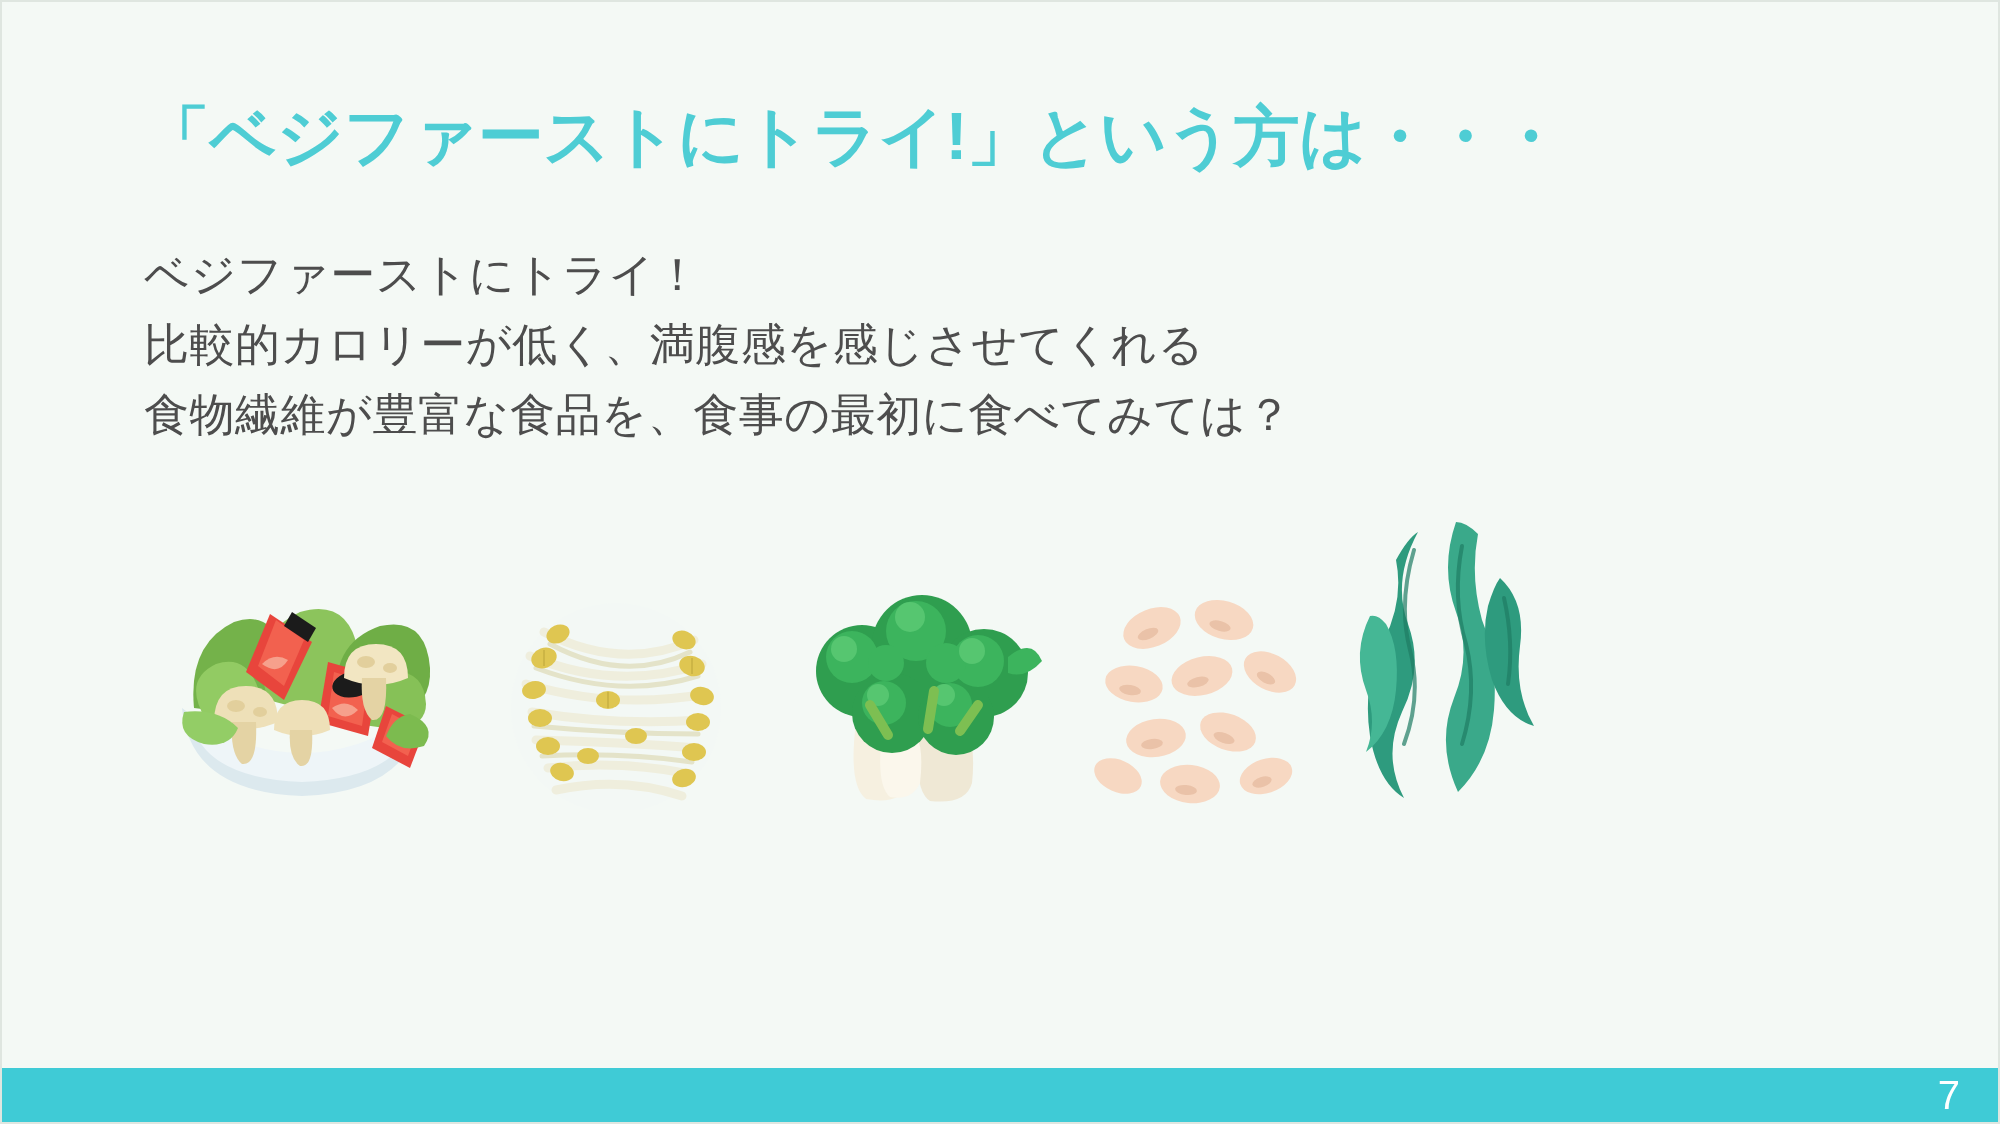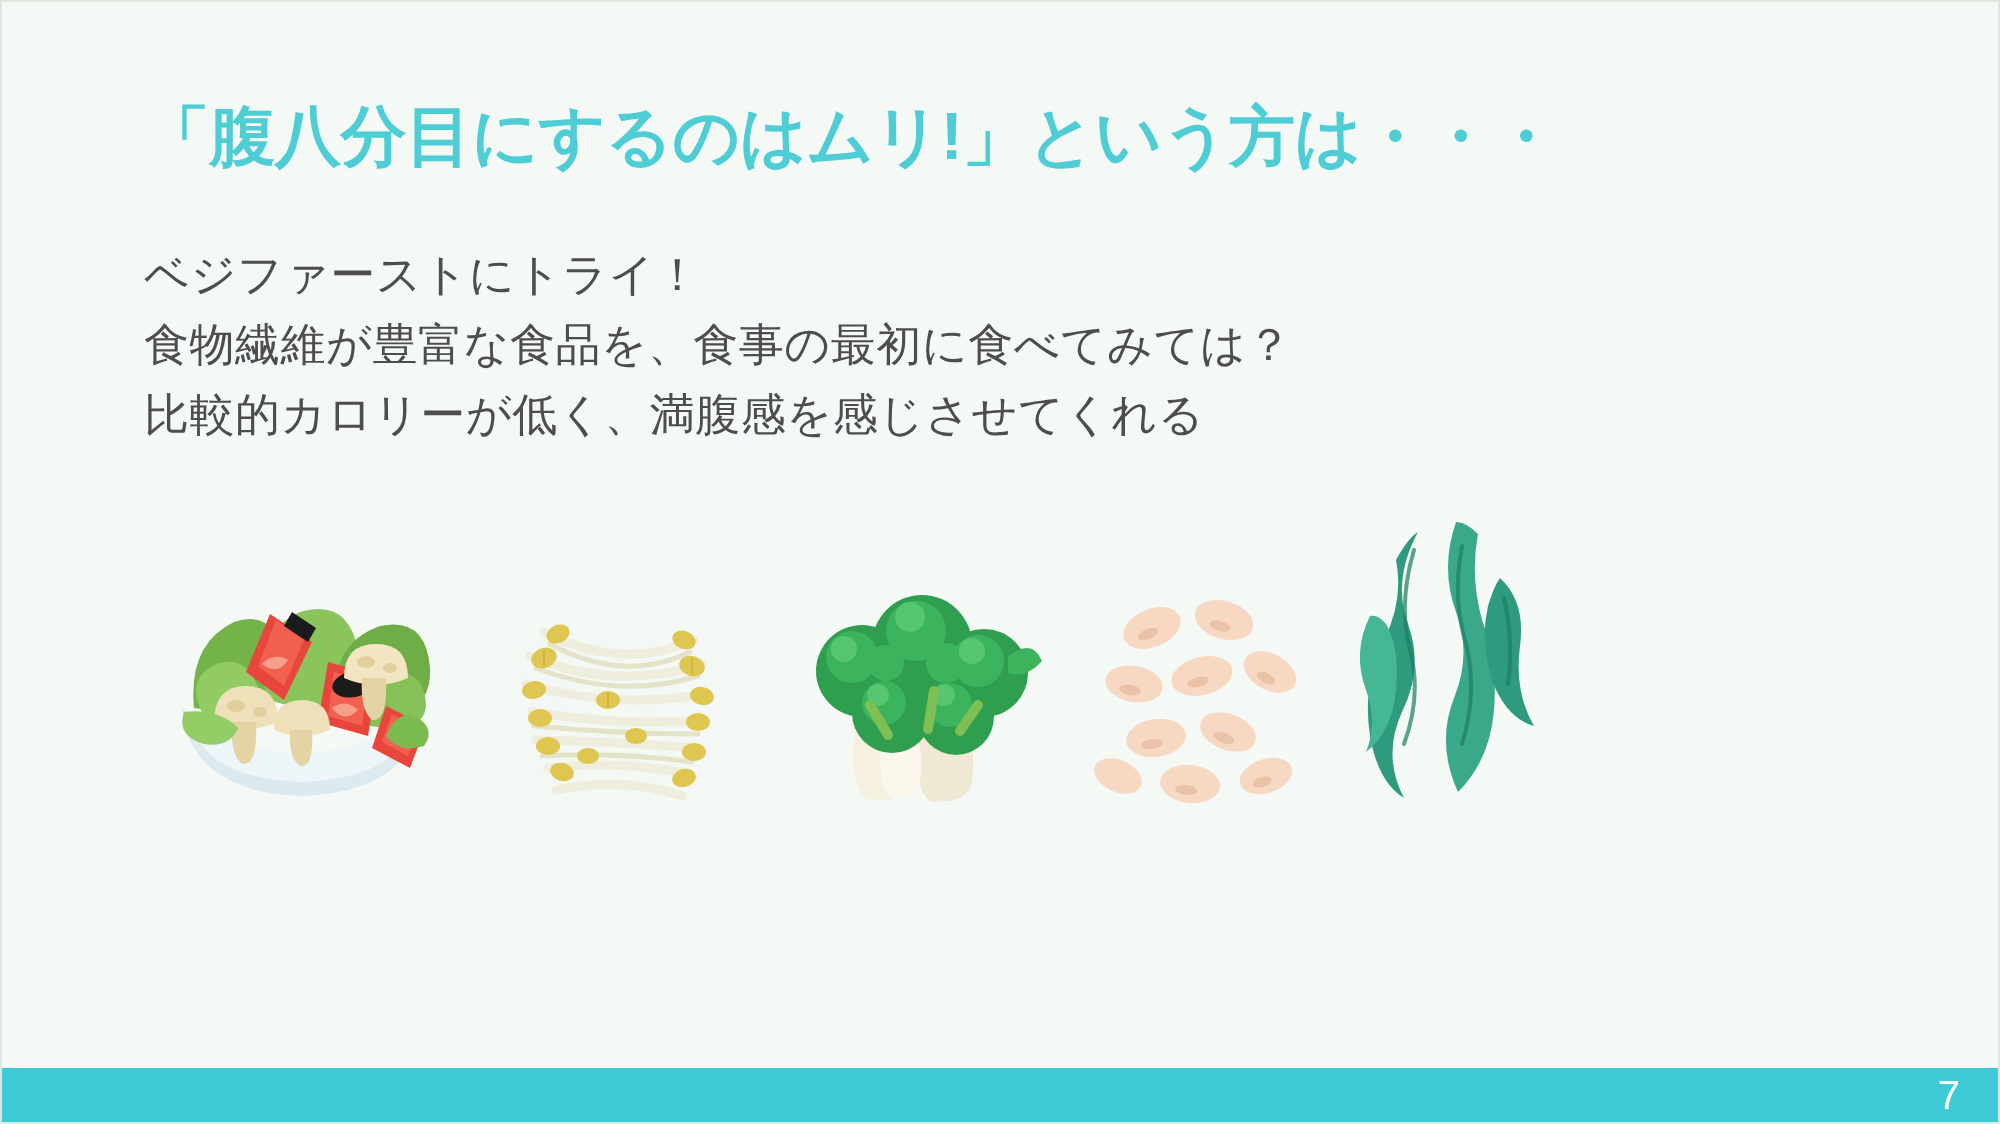--- a/index.html
+++ b/index.html
@@ -86,26 +86,26 @@
     font-weight: 400;
     color: #ffffff;
     line-height: 50px;
   }
 </style>
 </head>
 <body>
 
 <div class="slide">
 
-  <div class="title">「腹八分目にするのはムリ!」という方は・・・</div>
+  <div class="title">「ベジファーストにトライ!」という方は・・・</div>
 
   <div class="body-copy">
     <div class="body-line">ベジファーストにトライ！</div>
+    <div class="body-line">比較的カロリーが低く、満腹感を感じさせてくれる</div>
     <div class="body-line">食物繊維が豊富な食品を、食事の最初に食べてみては？</div>
-    <div class="body-line">比較的カロリーが低く、満腹感を感じさせてくれる</div>
   </div>
 
   <div class="illustrations">
 
     <div class="illus">
       <svg width="320" height="270" viewBox="0 0 320 270" aria-hidden="true">
 
         <path d="M40 168 Q160 262 280 168 Q272 252 160 256 Q48 252 40 168 Z" fill="#dce9ee"></path>
         <path d="M48 176 Q160 250 272 176 Q262 238 160 242 Q58 238 48 176 Z" fill="#eef5f8"></path>
 

